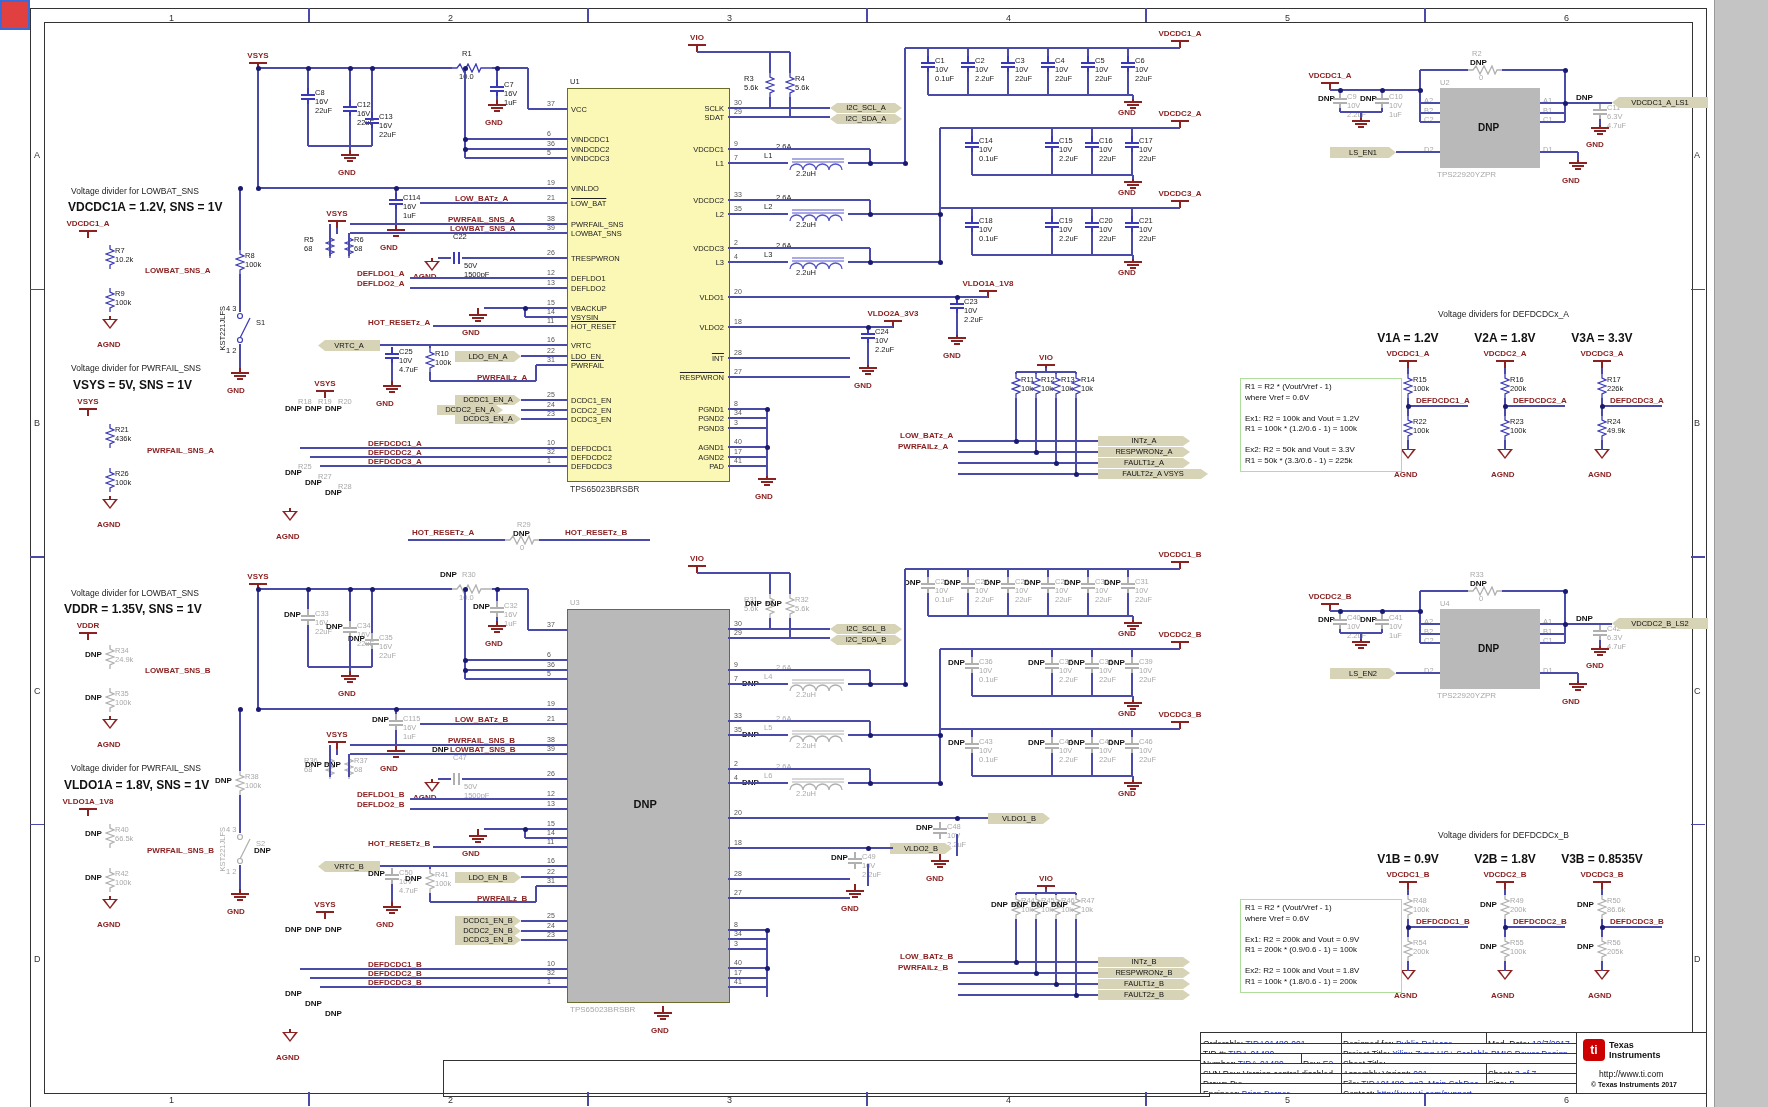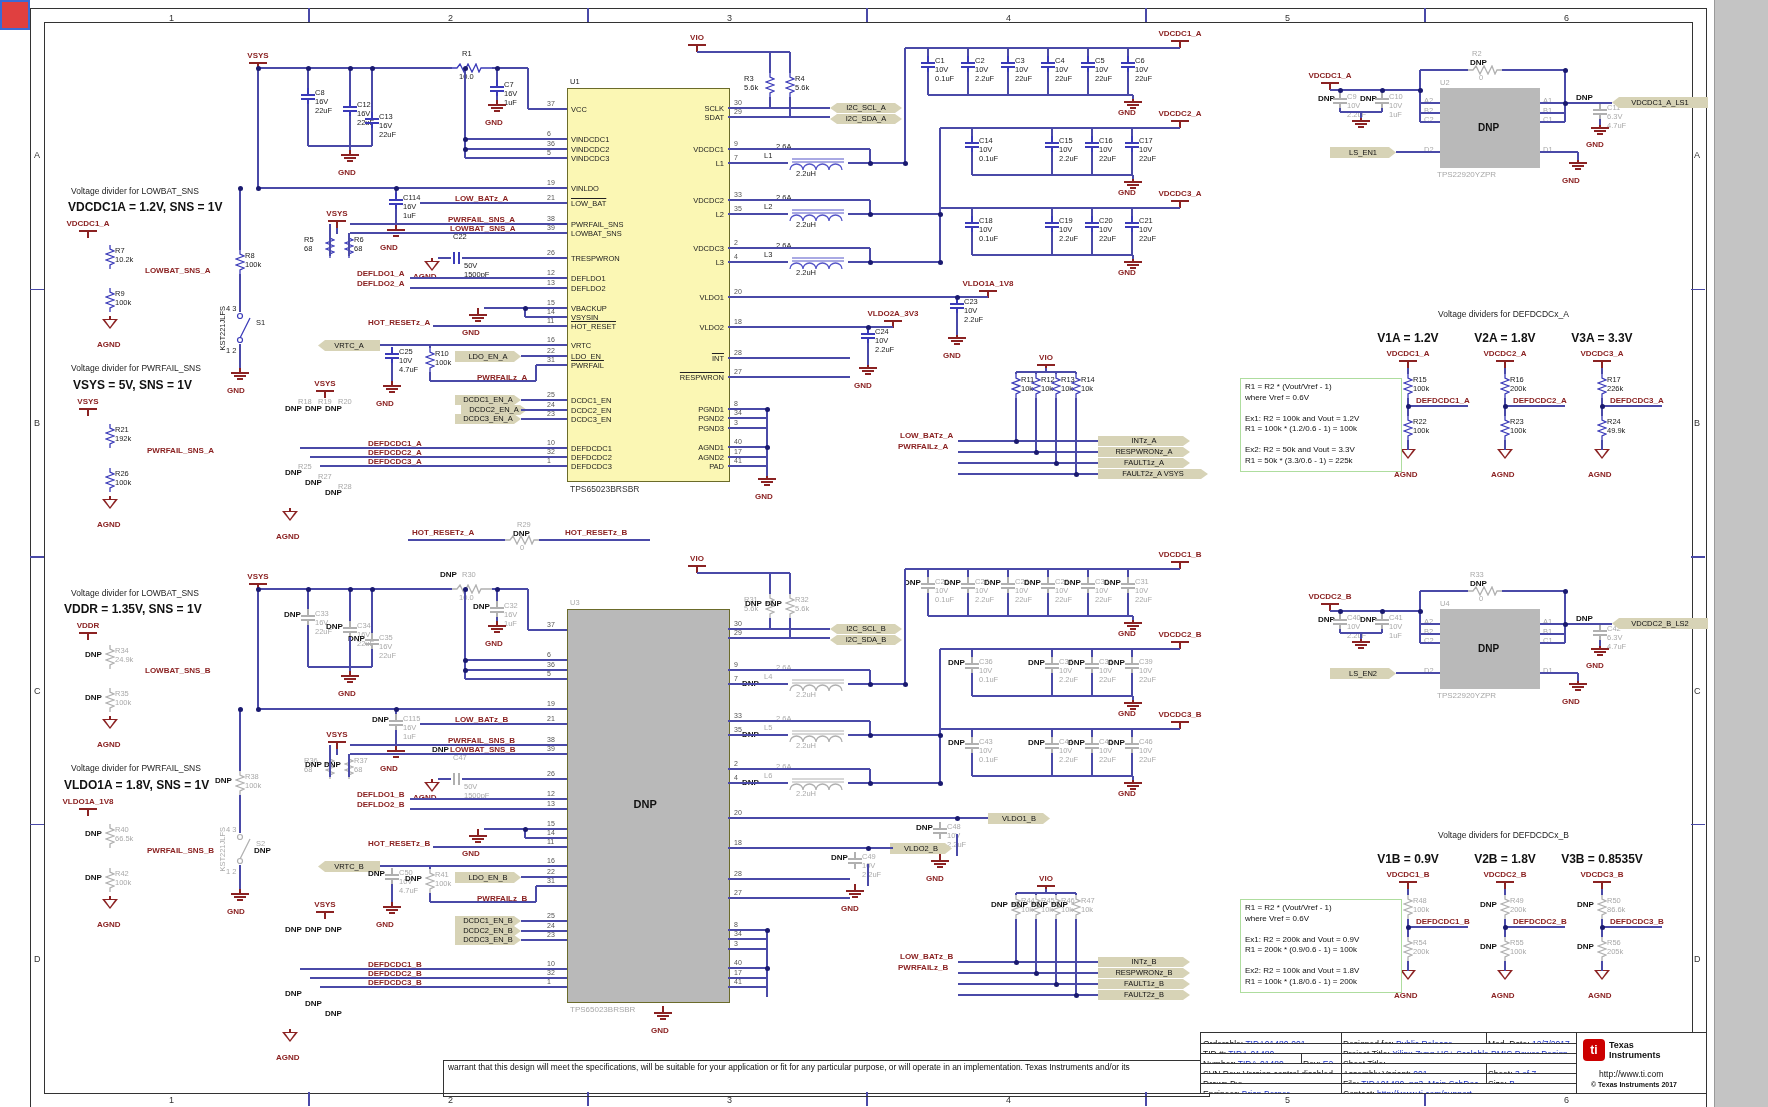--- a/index.html
+++ b/index.html
@@ -67,21 +67,21 @@
       <div class="abs eq" style="left: 73px; top: 378px;">VSYS = 5V, SNS = 1V</div>
       <div class="abs flaglbl" style="left: 88px; top: 397px;">VSYS</div>
       <div class="abs" style="left: 79px; top: 408px; width: 18px; height: 2px; background: rgb(139, 34, 34);"></div>
       <div class="abs" style="left: 87.4px; top: 408px; width: 1.2px; height: 8px; background: rgb(139, 34, 34);"></div>
       <div class="abs" style="left: 105px; top: 424px; width: 10px; height: 24px;">
         <svg width="10" height="24">
           <polyline points="5,0 5,4 9,6 1,9 9,12 1,15 9,18 5,20 5,24" fill="none" stroke="#3a3ab8" stroke-width="1.3"></polyline>
         </svg>
       </div>
       <div class="abs ref" style="left: 115px; top: 425px;">R21</div>
-      <div class="abs ref" style="left: 115px; top: 434px;">192k</div>
+      <div class="abs ref" style="left: 115px; top: 434px;">436k</div>
       <div class="abs net" style="left: 147px; top: 446px;">PWRFAIL_SNS_A</div>
       <div class="abs" style="left: 105px; top: 468px; width: 10px; height: 24px;">
         <svg width="10" height="24">
           <polyline points="5,0 5,4 9,6 1,9 9,12 1,15 9,18 5,20 5,24" fill="none" stroke="#3a3ab8" stroke-width="1.3"></polyline>
         </svg>
       </div>
       <div class="abs ref" style="left: 115px; top: 469px;">R26</div>
       <div class="abs ref" style="left: 115px; top: 478px;">100k</div>
       <div class="abs" style="left: 109.4px; top: 496px; width: 1.2px; height: 6px; background: rgb(139, 34, 34);"></div>
       <div class="abs" style="left: 102px; top: 499px; width: 0px; height: 0px; border-left: 8px solid transparent; border-right: 8px solid transparent; border-top: 10px solid rgb(139, 34, 34);"></div>
@@ -225,21 +225,21 @@
       <div class="abs" style="left: 425px; top: 348px; width: 10px; height: 24px;">
         <svg width="10" height="24">
           <polyline points="5,0 5,4 9,6 1,9 9,12 1,15 9,18 5,20 5,24" fill="none" stroke="#3a3ab8" stroke-width="1.3"></polyline>
         </svg>
       </div>
       <div class="abs ref" style="left: 435px; top: 349px;">R10</div>
       <div class="abs ref" style="left: 435px; top: 358px;">100k</div>
       <div class="abs connbox" style="left: 455px; top: 351px; width: 66px; height: 11px; line-height: 11px; clip-path: polygon(0px 0px, calc(100% - 7px) 0px, 100% 50%, calc(100% - 7px) 100%, 0px 100%);">LDO_EN_A</div>
       <div class="abs net" style="left: 477px; top: 373px;">PWRFAILz_A</div>
       <div class="abs connbox" style="left: 455px; top: 395px; width: 66px; height: 10px; line-height: 10px; clip-path: polygon(0px 0px, calc(100% - 7px) 0px, 100% 50%, calc(100% - 7px) 100%, 0px 100%);">DCDC1_EN_A</div>
-      <div class="abs connbox" style="left: 461px; top: 405px; width: 66px; height: 10px; line-height: 10px; clip-path: polygon(0px 0px, calc(100% - 7px) 0px, 100% 50%, calc(100% - 7px) 100%, 0px 100%);">DCDC2_EN_A</div>
+      <div class="abs connbox" style="left: 437px; top: 405px; width: 66px; height: 10px; line-height: 10px; clip-path: polygon(0px 0px, calc(100% - 7px) 0px, 100% 50%, calc(100% - 7px) 100%, 0px 100%);">DCDC2_EN_A</div>
       <div class="abs connbox" style="left: 455px; top: 414px; width: 66px; height: 10px; line-height: 10px; clip-path: polygon(0px 0px, calc(100% - 7px) 0px, 100% 50%, calc(100% - 7px) 100%, 0px 100%);">DCDC3_EN_A</div>
       <div class="abs flaglbl" style="left: 325px; top: 379px;">VSYS</div>
       <div class="abs" style="left: 316px; top: 390px; width: 18px; height: 2px; background: rgb(139, 34, 34);"></div>
       <div class="abs" style="left: 324.4px; top: 390px; width: 1.2px; height: 8px; background: rgb(139, 34, 34);"></div>
       <div class="abs gref" style="left: 298px; top: 397px;">R18</div>
       <div class="abs gref" style="left: 318px; top: 397px;">R19</div>
       <div class="abs gref" style="left: 338px; top: 397px;">R20</div>
       <div class="abs dnp" style="left: 285px; top: 404px;">DNP</div>
       <div class="abs dnp" style="left: 305px; top: 404px;">DNP</div>
       <div class="abs dnp" style="left: 325px; top: 404px;">DNP</div>
@@ -1953,21 +1953,20 @@
       <div class="abs ruler" style="left: 1694px; top: 686px;">C</div>
       <div class="abs wire" style="left: 30px; top: 556.4px; width: 14px; height: 1.2px;"></div>
       <div class="abs wire" style="left: 1691px; top: 556.4px; width: 14px; height: 1.2px;"></div>
       <div class="abs ruler" style="left: 34px; top: 954px;">D</div>
       <div class="abs ruler" style="left: 1694px; top: 954px;">D</div>
       <div class="abs wire" style="left: 30px; top: 823.9px; width: 14px; height: 1.2px;"></div>
       <div class="abs wire" style="left: 1691px; top: 823.9px; width: 14px; height: 1.2px;"></div>
     </div>
 
   <div class="abs disc" style="left:443px;top:1060px;width:757px;height:33px;border:1px solid #333;padding:1px 4px;">
-    <div>warrant that this design will meet the specifications, will be suitable for your application or fit for any particular purpose, or will operate in an implementation. Texas Instruments and/or its</div>
   </div>
 
   <div id="titleblock" class="abs" style="left:1200px;top:1032px;width:505px;height:60px;border:1px solid #333;background:#fff;">
       <div style="position: absolute; left: 0px; top: 0px; width: 140px; height: 10px; border-right: 1px solid rgb(51, 51, 51); border-bottom: 1px solid rgb(51, 51, 51); overflow: hidden; white-space: nowrap;"><span class="tb-lbl" style="margin-left: 2px;">Orderable:</span><span class="tb-val"> TIDA01480-001</span></div>
       <div style="position: absolute; left: 140px; top: 0px; width: 145px; height: 10px; border-right: 1px solid rgb(51, 51, 51); border-bottom: 1px solid rgb(51, 51, 51); overflow: hidden; white-space: nowrap;"><span class="tb-lbl" style="margin-left: 2px;">Designed for:</span><span class="tb-val"> Public Release</span></div>
       <div style="position: absolute; left: 285px; top: 0px; width: 90px; height: 10px; border-right: 1px solid rgb(51, 51, 51); border-bottom: 1px solid rgb(51, 51, 51); overflow: hidden; white-space: nowrap;"><span class="tb-lbl" style="margin-left: 2px;">Mod. Date:</span><span class="tb-val"> 12/7/2017</span></div>
       <div style="position: absolute; left: 0px; top: 10px; width: 140px; height: 10px; border-right: 1px solid rgb(51, 51, 51); border-bottom: 1px solid rgb(51, 51, 51); overflow: hidden; white-space: nowrap;"><span class="tb-lbl" style="margin-left: 2px;">TID #:</span><span class="tb-val"> TIDA-01480</span></div>
       <div style="position: absolute; left: 140px; top: 10px; width: 235px; height: 10px; border-right: 1px solid rgb(51, 51, 51); border-bottom: 1px solid rgb(51, 51, 51); overflow: hidden; white-space: nowrap;"><span class="tb-lbl" style="margin-left: 2px;">Project Title:</span><span class="tb-val"> Xilinx-Zynq-US+ Scalable PMIC Power Design</span></div>
       <div style="position: absolute; left: 0px; top: 20px; width: 100px; height: 10px; border-right: 1px solid rgb(51, 51, 51); border-bottom: 1px solid rgb(51, 51, 51); overflow: hidden; white-space: nowrap;"><span class="tb-lbl" style="margin-left: 2px;">Number:</span><span class="tb-val"> TIDA-01480</span></div>
       <div style="position: absolute; left: 100px; top: 20px; width: 40px; height: 10px; border-right: 1px solid rgb(51, 51, 51); border-bottom: 1px solid rgb(51, 51, 51); overflow: hidden; white-space: nowrap;"><span class="tb-lbl" style="margin-left: 2px;">Rev:</span><span class="tb-val"> E2</span></div>

